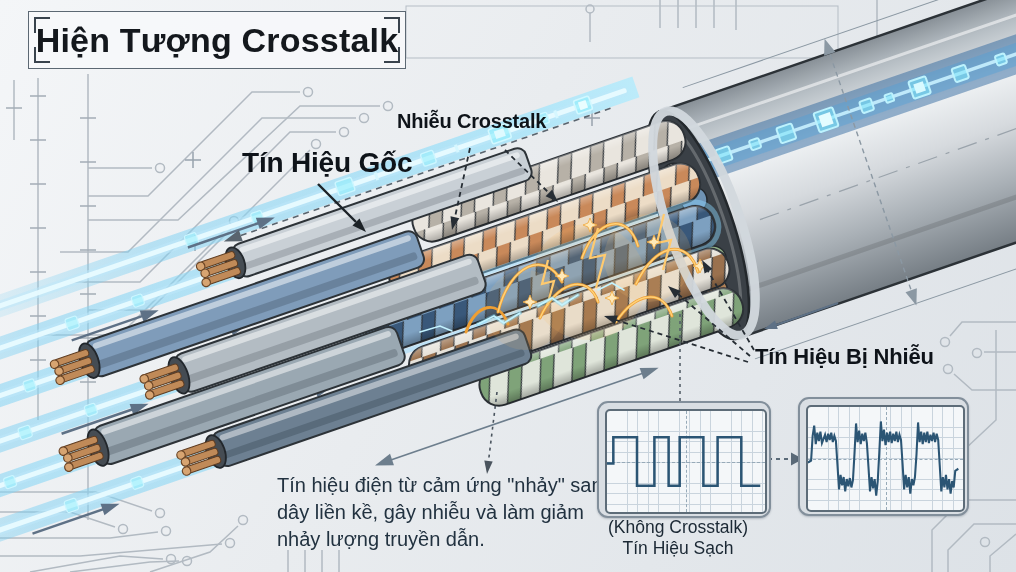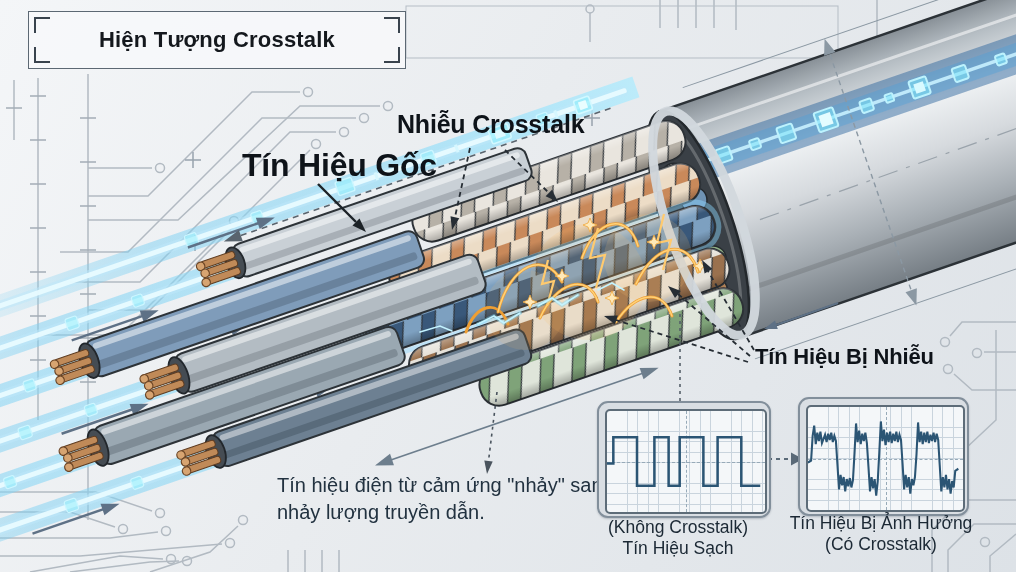--- a/index.html
+++ b/index.html
@@ -13,25 +13,25 @@
   .title-box{
     position:absolute;left:28px;top:11px;width:376px;height:56px;
     background:rgba(246,248,250,.93);border:1.5px solid #5c6873;
     display:flex;align-items:center;justify-content:center;
   }
   .title-box .corner{position:absolute;width:14px;height:14px;}
   .corner.tl{left:5px;top:5px;border-left:2.5px solid #39434d;border-top:2.5px solid #39434d;}
   .corner.tr{right:5px;top:5px;border-right:2.5px solid #39434d;border-top:2.5px solid #39434d;}
   .corner.bl{left:5px;bottom:5px;border-left:2.5px solid #39434d;border-bottom:2.5px solid #39434d;}
   .corner.br{right:5px;bottom:5px;border-right:2.5px solid #39434d;border-bottom:2.5px solid #39434d;}
-  .title-text{font-size:22px;font-weight:bold;color:#14181d;letter-spacing:.2px;white-space:nowrap;}
+  .title-text{font-size:34px;font-weight:bold;color:#14181d;letter-spacing:.2px;white-space:nowrap;}
   .subtitle{position:absolute;left:424px;top:22px;font-size:21px;color:#16232f;white-space:nowrap;}
   .label{position:absolute;color:#0e1319;white-space:nowrap;font-weight:bold;letter-spacing:-.2px;}
-  .label-noise{left:397px;top:110px;font-size:25px;text-align:right;}
-  .label-source{left:242px;top:147px;font-size:32px;}
+  .label-noise{left:397px;top:110px;font-size:20px;text-align:right;}
+  .label-source{left:242px;top:147px;font-size:28px;}
   .label-affected{left:755px;top:344px;font-size:22px;}
   .caption{position:absolute;left:277px;top:472px;width:350px;font-size:20px;line-height:27px;color:#223240;}
   
   .scope{
     position:absolute;background:#d9dee3;border:2px solid #828f9b;border-radius:11px;padding:6px;
     box-shadow:0 1px 2px rgba(40,55,70,.25);
   }
   .scope1{left:597px;top:401px;width:158px;height:101px;}
   .scope2{left:798px;top:397px;width:155px;height:103px;}
   .screen{
@@ -475,20 +475,21 @@
   <span class="title-text">Hiện Tượng Crosstalk</span>
 </div>
 
 
 <div class="label label-noise">Nhiễu Crosstalk</div>
 <div class="label label-source">Tín Hiệu Gốc</div>
 <div class="label label-affected">Tín Hiệu Bị Nhiễu</div>
 
 <div class="caption">
   <div>Tín hiệu điện từ cảm ứng "nhảy" sang</div>
+  <div>dây liền kề, gây nhiễu và làm giảm</div>
   <div>nhảy lượng truyền dẫn.</div>
 </div>
 
 <div class="scope scope1">
   <div class="screen">
     <div class="hline"></div>
     <div class="vline"></div>
     <svg viewBox="0 0 150 92" preserveAspectRatio="none">
       <polyline fill="none" stroke="#2b5574" stroke-width="2.4" points="0.0,47.8 6.0,47.8 6.0,23.9 28.5,23.9 28.5,68.1 45.0,68.1 45.0,23.9 58.5,23.9 58.5,68.1 69.0,68.1 69.0,23.9 91.5,23.9 91.5,68.1 105.0,68.1 105.0,23.9 127.5,23.9 127.5,68.1 145.5,68.1"></polyline>
     </svg>
@@ -501,18 +502,14 @@
 
 <div class="scope scope2">
   <div class="screen">
     <div class="hline"></div>
     <div class="vline"></div>
     <svg viewBox="0 0 150 92" preserveAspectRatio="none">
       <polyline fill="none" stroke="#2b5574" stroke-width="2" points="0.0,49.7 3.0,47.8 4.5,25.8 6.0,16.6 7.5,33.1 9.0,23.0 10.5,30.4 12.0,22.1 13.5,32.2 16.5,24.8 18.0,31.3 19.5,23.9 21.0,29.4 22.5,23.0 24.0,31.3 25.5,25.8 27.0,30.4 28.5,51.5 30.0,73.6 31.5,60.7 33.0,69.9 34.5,62.6 36.0,75.4 37.5,64.4 39.0,70.8 40.5,63.5 42.0,71.8 43.5,65.3 45.0,41.4 46.5,14.7 48.0,31.3 49.5,21.2 51.0,33.1 52.5,23.9 54.0,30.4 55.5,23.0 57.0,32.2 58.5,53.4 60.0,75.4 61.5,62.6 63.0,72.7 64.5,64.4 66.0,79.1 67.5,66.2 69.0,40.5 70.5,12.9 72.0,30.4 73.5,20.2 75.0,34.0 76.5,23.0 78.0,31.3 79.5,22.1 81.0,32.2 82.5,23.9 84.0,30.4 85.5,22.1 87.0,31.3 88.5,24.8 90.0,29.4 91.5,50.6 93.0,73.6 94.5,60.7 96.0,71.8 97.5,62.6 99.0,77.3 100.5,64.4 102.0,69.9 103.5,62.6 105.0,42.3 106.5,13.8 108.0,31.3 109.5,22.1 111.0,33.1 112.5,23.0 114.0,31.3 115.5,22.1 117.0,32.2 118.5,24.8 120.0,30.4 121.5,23.0 123.0,31.3 124.5,23.9 126.0,29.4 127.5,52.4 129.0,75.4 130.5,62.6 132.0,71.8 133.5,60.7 135.0,73.6 136.5,64.4 138.0,77.3 139.5,66.2 141.0,71.8 142.5,57.0 145.5,55.2"></polyline>
     </svg>
   </div>
 </div>
-<div class="scope-caption sc2">
-  <div>Tín Hiệu Bị Ảnh Hưởng</div>
-  <div>(Có Crosstalk)</div>
+
 </div>
 
-</div>
-
 </body></html>

